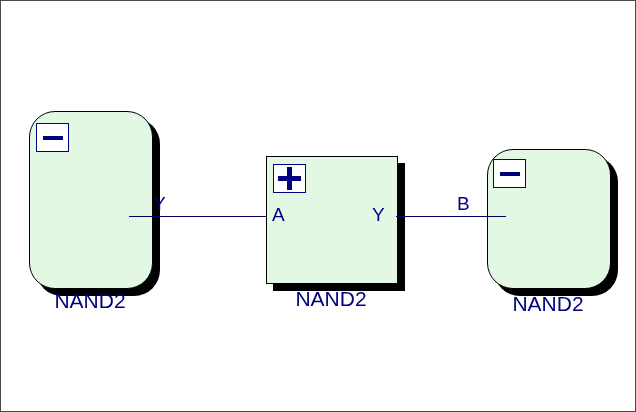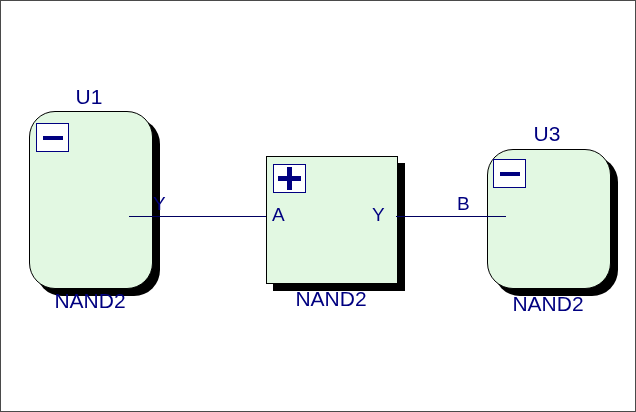--- a/index.html
+++ b/index.html
@@ -108,22 +108,20 @@
 
   <div class="comp rounded" style="left:486px; top:148px; width:122px; height:138px;">
     <div class="expand-box" style="left:5px; top:9px;">
       <span class="glyph-minus"></span>
     </div>
   </div>
 
   <div class="wire" style="left:128px; top:215px; width:137px;"></div>
   <div class="wire" style="left:395px; top:215px; width:110px;"></div>
 
-  <div class="ref-label" style="left:55px; top:85px; width:66px;">U1</div>
-  <div class="ref-label" style="left:514px; top:122px; width:64px;">U3</div>
 
   <div class="type-label" style="left:26px; top:289px; width:126px;">NAND2</div>
   <div class="type-label" style="left:263px; top:287px; width:134px;">NAND2</div>
   <div class="type-label" style="left:484px; top:292px; width:126px;">NAND2</div>
 
   <div class="pin-label" style="left:152px; top:193px;">Y</div>
   <div class="pin-label" style="left:271px; top:204px;">A</div>
   <div class="pin-label" style="left:371px; top:204px;">Y</div>
   <div class="pin-label" style="left:456px; top:193px;">B</div>
 

